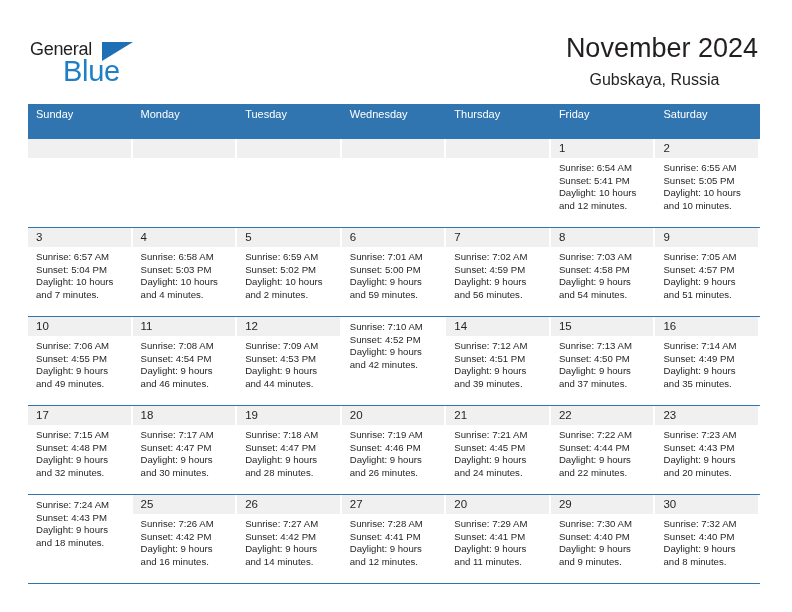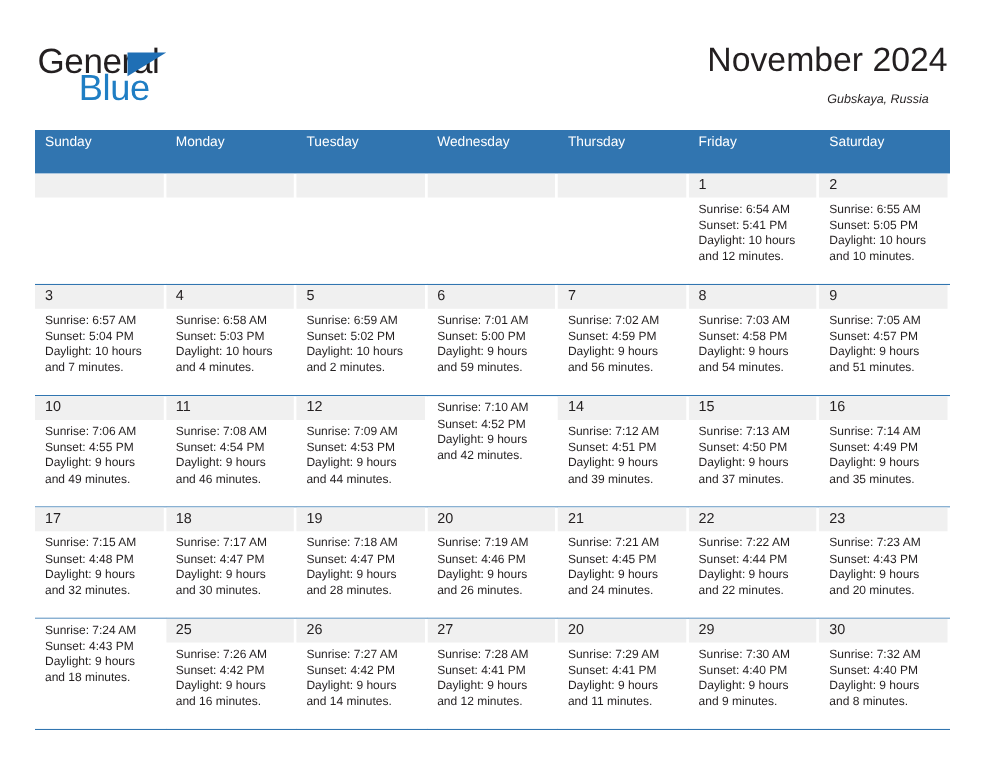--- a/index.html
+++ b/index.html
@@ -32,21 +32,21 @@
     position: absolute;
     left: 30px;
     top: 36px;
     width: 180px;
     height: 52px;
   }
   .logo-general {
     position: absolute;
     left: 0;
     top: 0;
-    font-size: 28px;
+    font-size: 18px;
     letter-spacing: -0.3px;
     color: #231f20;
     font-family: "Liberation Sans", sans-serif;
     line-height: 26px;
   }
   .logo-tri {
     position: absolute;
     left: 72px;
     top: 6px;
     width: 0;
@@ -61,37 +61,36 @@
     font-size: 29px;
     letter-spacing: -0.3px;
     color: #1f7ec4;
     line-height: 26px;
   }
 
   .title-block {
     position: absolute;
     right: 34px;
     top: 32px;
-    text-align: right;
+    text-align: center;
   }
   .cal-title {
     font-size: 27px;
     color: #231f20;
     line-height: 32px;
     font-weight: normal;
     margin: 0;
     white-space: nowrap;
   }
   .cal-subtitle {
-    font-size: 10px;
+    font-size: 16px;
     color: #231f20;
     line-height: 20px;
     margin: 6px 15px 0 0;
     white-space: nowrap;
-    font-style: italic;
   }
 
   
   .calendar {
     position: absolute;
     left: 28px;
     top: 104px;
     width: 732px;
   }
   .weekday-row {

